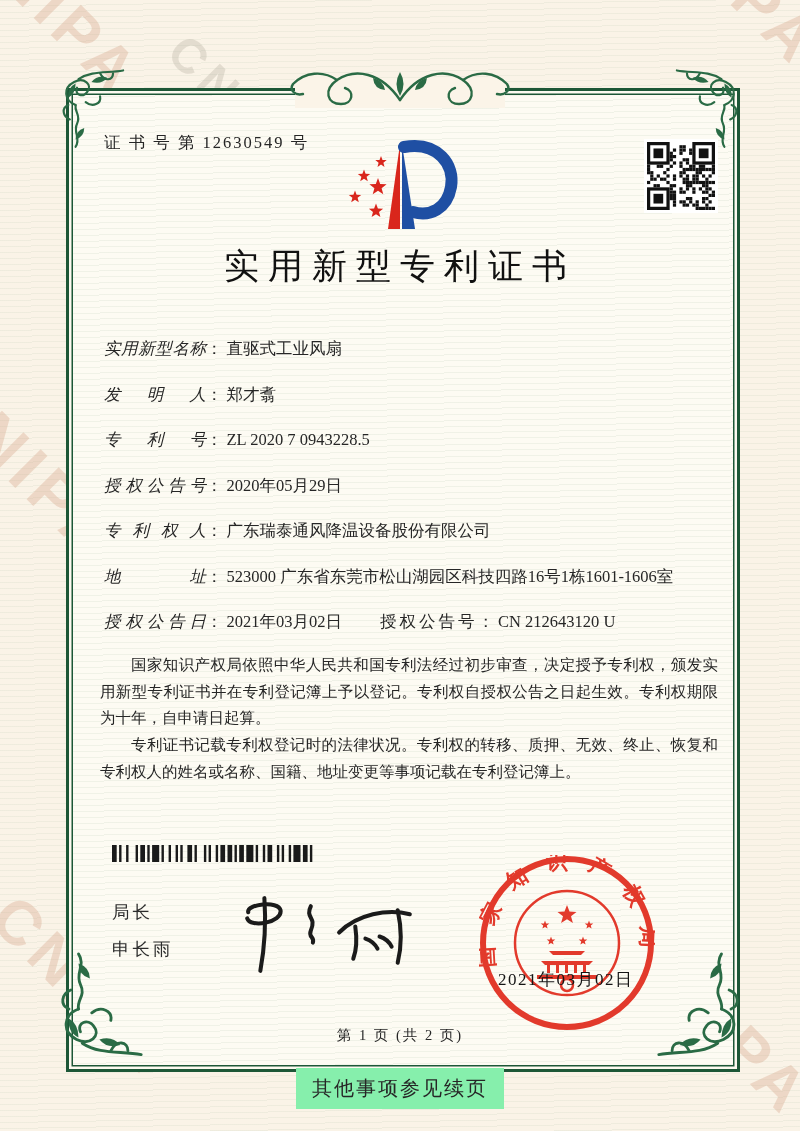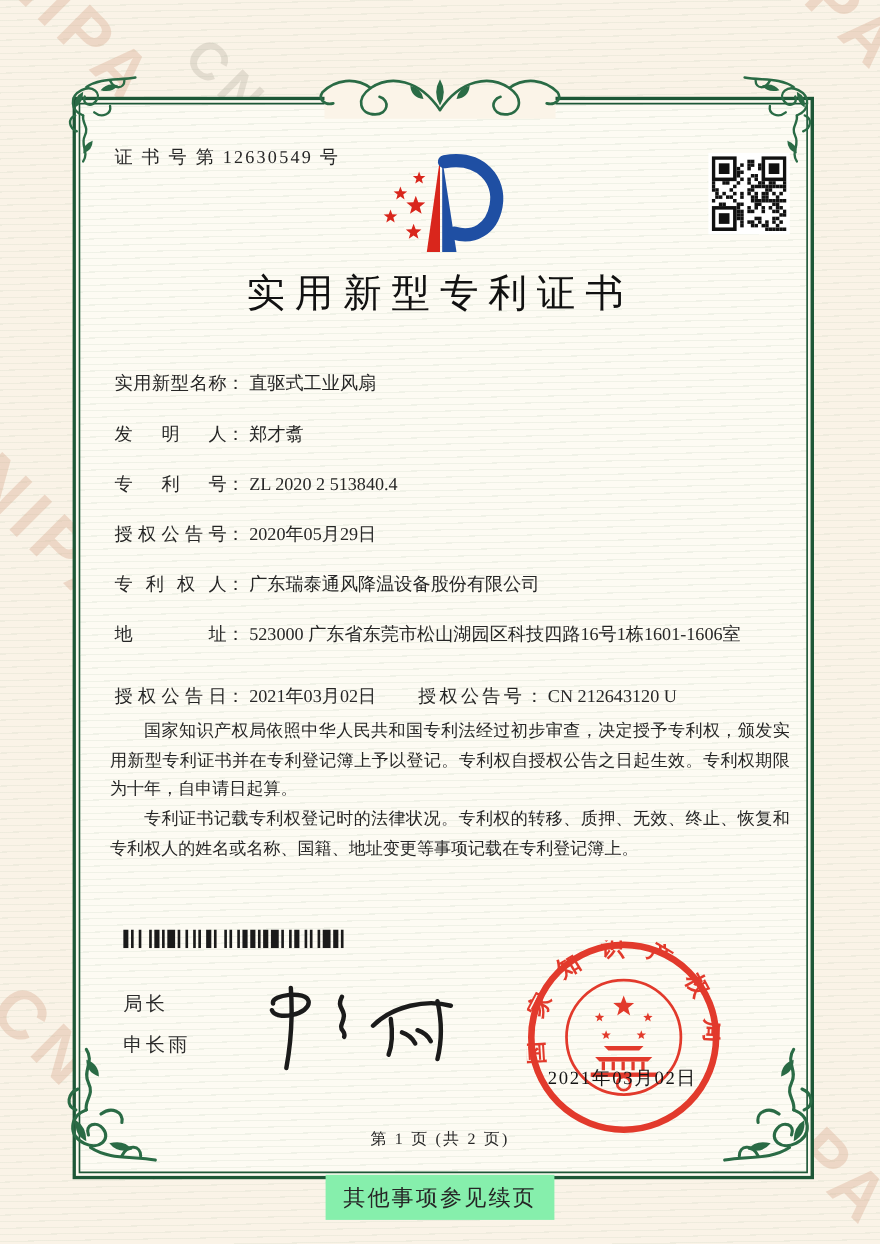--- a/index.html
+++ b/index.html
@@ -32,24 +32,24 @@
 
   .content{position:absolute;inset:0;z-index:3;}
   .cert-no{position:absolute;left:104px;top:132px;font-size:16.5px;letter-spacing:2px;}
   .logo{position:absolute;left:333px;top:128px;width:150px;height:112px;}
   .qr{position:absolute;left:644px;top:139px;width:68px;height:68px;background:#fff;padding:3px;}
   .title{position:absolute;left:0;right:0;top:243px;text-align:center;
     font-size:35px;font-weight:normal;letter-spacing:9px;color:#111;}
 
   .fields{position:absolute;left:104px;top:336px;width:614px;font-size:16.5px;}
   .f-row{display:flex;margin-bottom:20px;align-items:flex-start;line-height:1.55;}
-  .f-label{width:102px;flex:0 0 102px;text-align:justify;text-align-last:justify;}
+  .f-label{width:102px;flex:0 0 102px;text-align:justify;text-align-last:justify;font-style:italic;}
   .f-colon{flex:0 0 auto;margin-right:4px;}
   .f-value{flex:1 1 auto;}
-  .grant-pair{display:flex;margin-top:11px;}
+  .grant-pair{display:flex;}
   .grant-pair .f-label2{letter-spacing:3px;}
   .grant-right{margin-left:38px;}
 
   .paras{position:absolute;left:100px;top:652px;width:618px;font-size:15.5px;
     line-height:1.72;text-align:justify;}
   .paras p{margin:0;text-indent:2em;}
 
   .barcode{position:absolute;left:112px;top:845px;width:205px;height:17px;}
   .officer{position:absolute;left:112px;top:900px;
     font-family:"Liberation Sans","DejaVu Sans",sans-serif;font-size:17.5px;color:#2c2c2c;}
@@ -301,21 +301,21 @@
       <span class="f-value">直驱式工业风扇</span>
     </div>
     <div class="f-row">
       <span class="f-label">发明人</span>
         <span class="f-colon">：</span>
       <span class="f-value">郑才翥</span>
     </div>
     <div class="f-row">
       <span class="f-label">专利号</span>
         <span class="f-colon">：</span>
-      <span class="f-value">ZL 2020 2 513840.4</span>
+      <span class="f-value">ZL 2020 7 0943228.5</span>
     </div>
     <div class="f-row">
       <span class="f-label">授权公告号</span>
         <span class="f-colon">：</span>
       <span class="f-value">2020年05月29日</span>
     </div>
     <div class="f-row">
       <span class="f-label">专利权人</span>
         <span class="f-colon">：</span>
       <span class="f-value">广东瑞泰通风降温设备股份有限公司</span>

